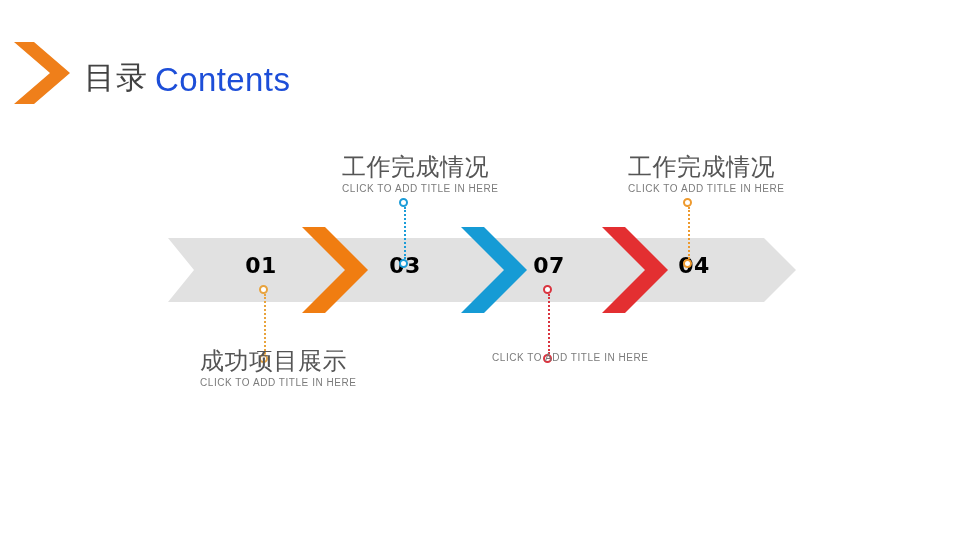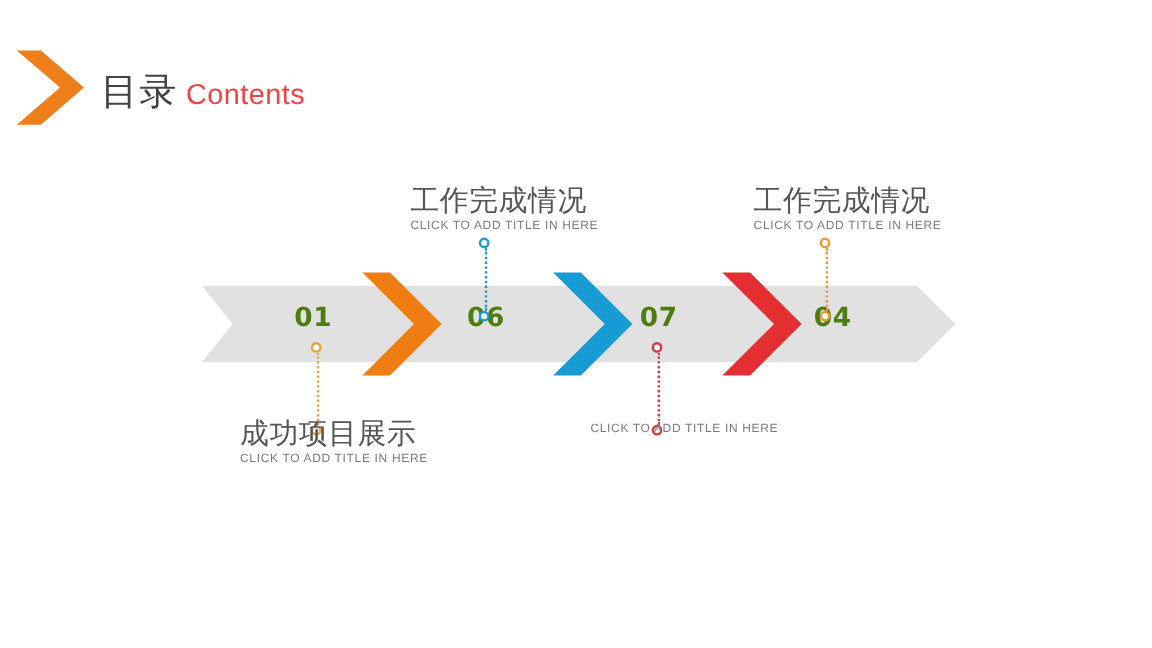--- a/index.html
+++ b/index.html
@@ -39,22 +39,22 @@
     color: #434343;
     letter-spacing: 1px;
     line-height: 40px;
     font-family: "DejaVu Sans", "Liberation Sans", sans-serif;
     white-space: nowrap;
   }
   #title-en {
     position: absolute;
     left: 155px;
     top: 63px;
-    font-size: 24px;
-    color: #ef4444;
+    font-size: 33px;
+    color: #1d4ed8;
     line-height: 34px;
     letter-spacing: 0.4px;
     white-space: nowrap;
   }
 
   
   #stage {
     position: absolute;
     left: 0;
     top: 130px;
@@ -81,21 +81,21 @@
   .chev-3 { left: 598px; }
 
   
   .step-num {
     position: absolute;
     top: 122px;
     width: 60px;
     text-align: center;
     font-size: 22px;
     font-weight: bold;
-    color: #4d7c0f;
+    color: #000000;
     font-family: "DejaVu Sans", "Liberation Sans", sans-serif;
     letter-spacing: 0.5px;
     line-height: 28px;
   }
   .num-1 { left: 231px; }
   .num-2 { left: 375px; }
   .num-3 { left: 519px; }
   .num-4 { left: 664px; }
 
   
@@ -181,21 +181,21 @@
     <polygon points="4,3 27,3 70,46 27,89 4,89 47,46" fill="#F07D11"></polygon>
   </svg>
   <svg class="chevron chev-2" viewBox="0 0 74 92">
     <polygon points="4,3 27,3 70,46 27,89 4,89 47,46" fill="#169BD5"></polygon>
   </svg>
   <svg class="chevron chev-3" viewBox="0 0 74 92">
     <polygon points="4,3 27,3 70,46 27,89 4,89 47,46" fill="#E32F31"></polygon>
   </svg>
 
   <div class="step-num num-1">01</div>
-  <div class="step-num num-2">06</div>
+  <div class="step-num num-2">03</div>
   <div class="step-num num-3">07</div>
   <div class="step-num num-4">04</div>
 
   <div class="connector conn-down conn-1">
     <span class="ring top"></span>
     <span class="dline"></span>
     <span class="ring bottom"></span>
   </div>
   <div class="connector conn-up conn-2">
     <span class="ring top"></span>

